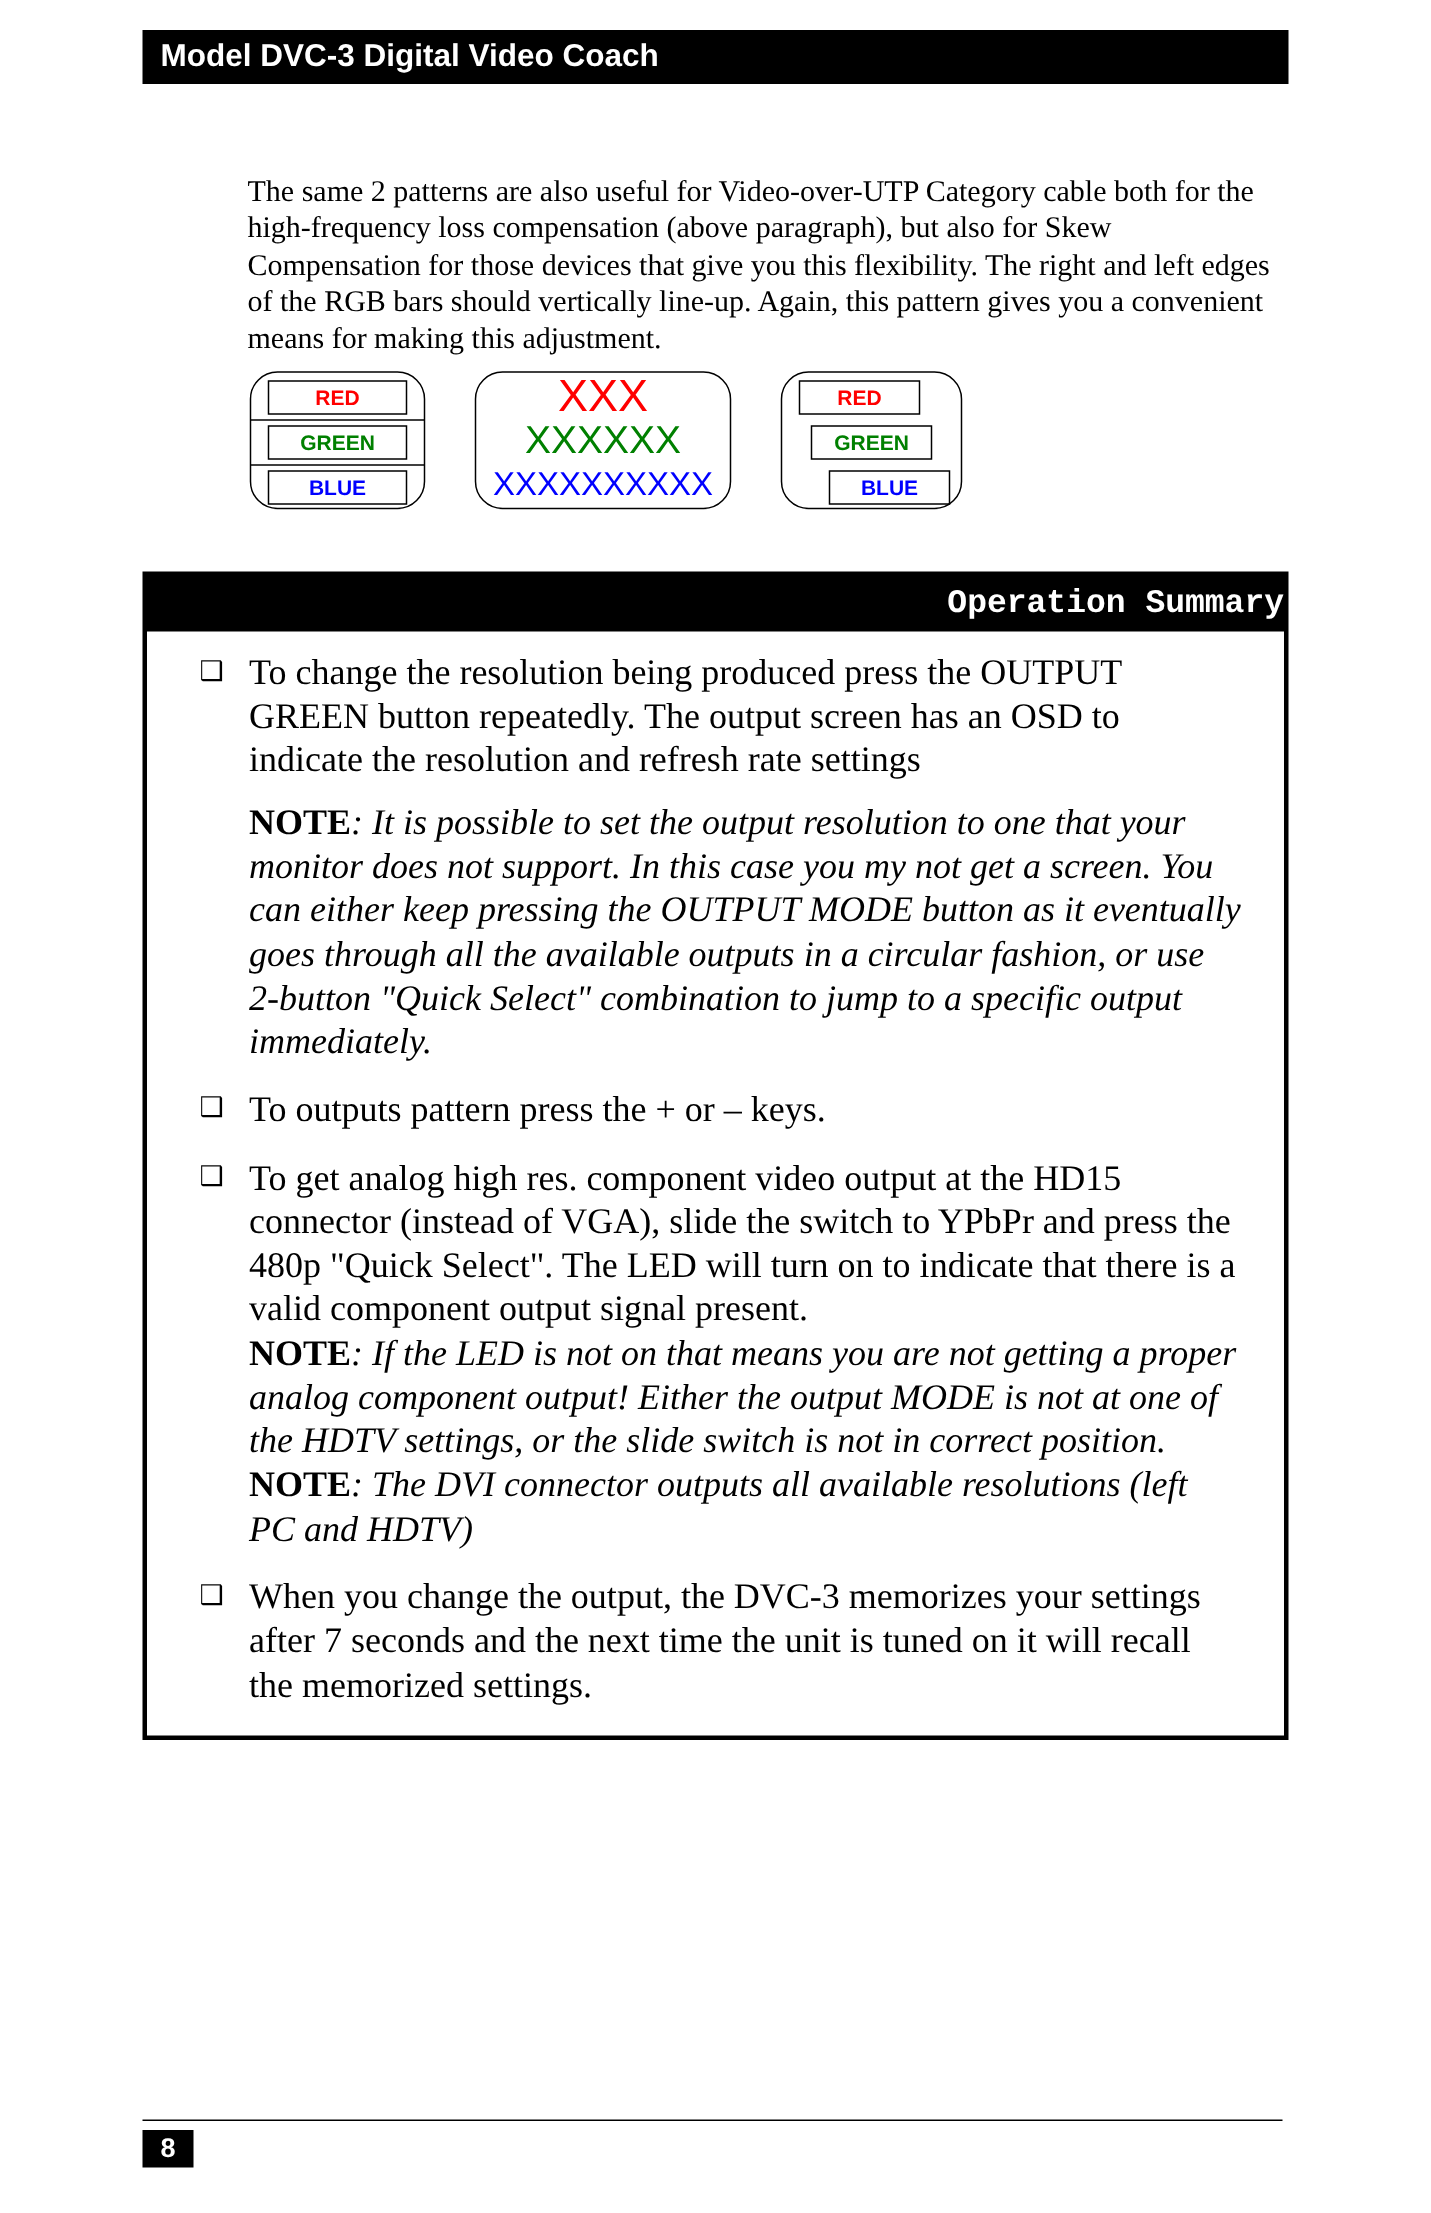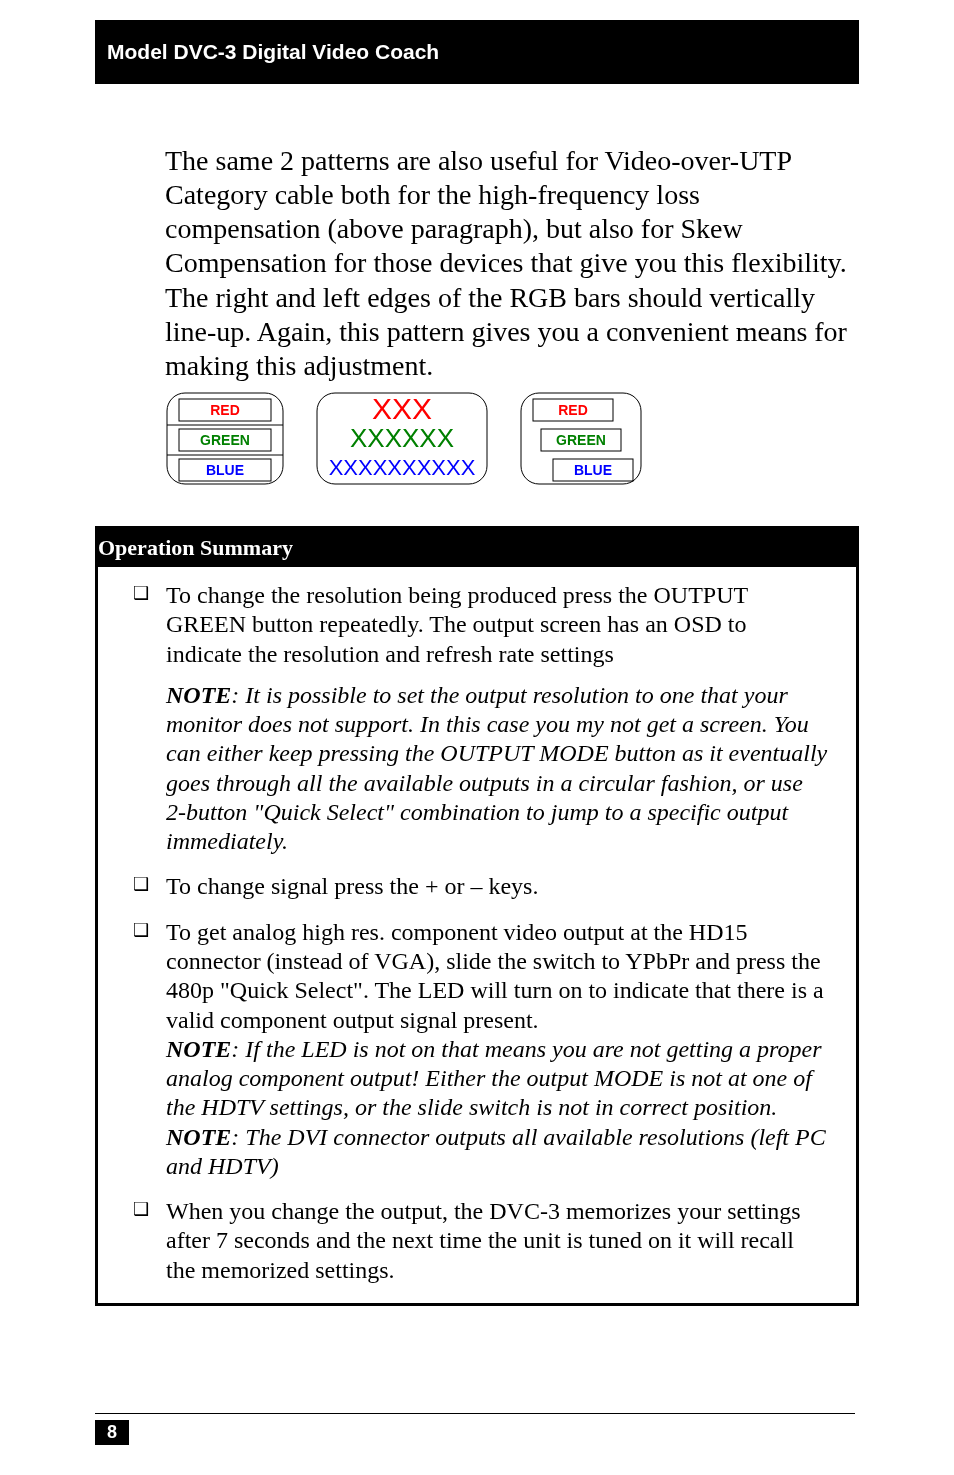--- a/index.html
+++ b/index.html
@@ -13,69 +13,70 @@
   }
   .page {
     padding: 20px 95px 60px 95px;
   }
   .header-bar {
     background: #000;
     color: #fff;
     font-family: Arial, Helvetica, sans-serif;
     font-weight: bold;
     font-size: 21px;
-    padding: 20px 12px;
+    padding: 6px 12px;
     margin-bottom: 60px;
   }
   .intro {
-    font-size: 28px;
+    font-size: 20px;
     line-height: 1.22;
     margin-bottom: 8px;
     padding-left: 70px;
   }
   .color-diagram {
     margin-left: 70px;
     margin-bottom: 40px;
     width: 500px;
   }
   .color-diagram svg {
     display: block;
   }
   .op-summary-box {
     border: 3px solid #000;
     background: #fff;
   }
   .op-title-bar {
     background: #000;
     color: #fff;
-    text-align: left;
+    text-align: right;
     font-weight: bold;
     font-size: 22px;
     padding: 6px 0;
+    font-family: Liberation Mono, monospace;
   }
   .op-body {
     padding: 14px 28px 18px 18px;
   }
   .op-item {
     display: flex;
     margin-bottom: 16px;
   }
   .op-bullet {
     width: 50px;
     flex: 0 0 50px;
     text-align: center;
     font-size: 18px;
     line-height: 1.4;
   }
   .op-text {
     flex: 1;
     font-size: 24px;
     line-height: 1.22;
   }
-  .note-label { font-weight: bold; font-style: italic; }
+  .note-label { font-weight: bold; }
   .note-body { font-style: italic; margin-top: 42px; }
   .inner-note {
     margin-top: 12px;
   }
   .footer {
     position: absolute;
     left: 95px;
     bottom: 30px;
     width: 760px;
   }
@@ -144,21 +145,21 @@
         <div class="op-text">
           <span>To change the resolution being produced press the OUTPUT GREEN button repeatedly. The output screen has an OSD to indicate the resolution and refresh rate settings</span>
           <div class="inner-note">
             <span class="note-label">NOTE</span><span class="note-body">: It is possible to set the output resolution to one that your monitor does not support. In this case you my not get a screen. You can either keep pressing the OUTPUT MODE button as it eventually goes through all the available outputs in a circular fashion, or use 2-button "Quick Select" combination to jump to a specific output immediately.</span>
           </div>
         </div>
       </div>
 
       <div class="op-item">
         <div class="op-bullet">❑</div>
-        <div class="op-text">To change signal press the + or – keys.</div>
+        <div class="op-text">To outputs pattern press the + or – keys.</div>
       </div>
 
       <div class="op-item">
         <div class="op-bullet">❑</div>
         <div class="op-text">
           <span>To get analog high res. component video output at the HD15 connector (instead of VGA), slide the switch to YPbPr and press the 480p "Quick Select". The LED will turn on to indicate that there is a valid component output signal present.</span><br>
           <span class="note-label">NOTE</span><span class="note-body">: If the LED is not on that means you are not getting a proper analog component output! Either the output MODE is not at one of the HDTV settings, or the slide switch is not in correct position.</span><br>
           <span class="note-label">NOTE</span><span class="note-body">: The DVI connector outputs all available resolutions (left PC and HDTV)</span>
         </div>
       </div>

